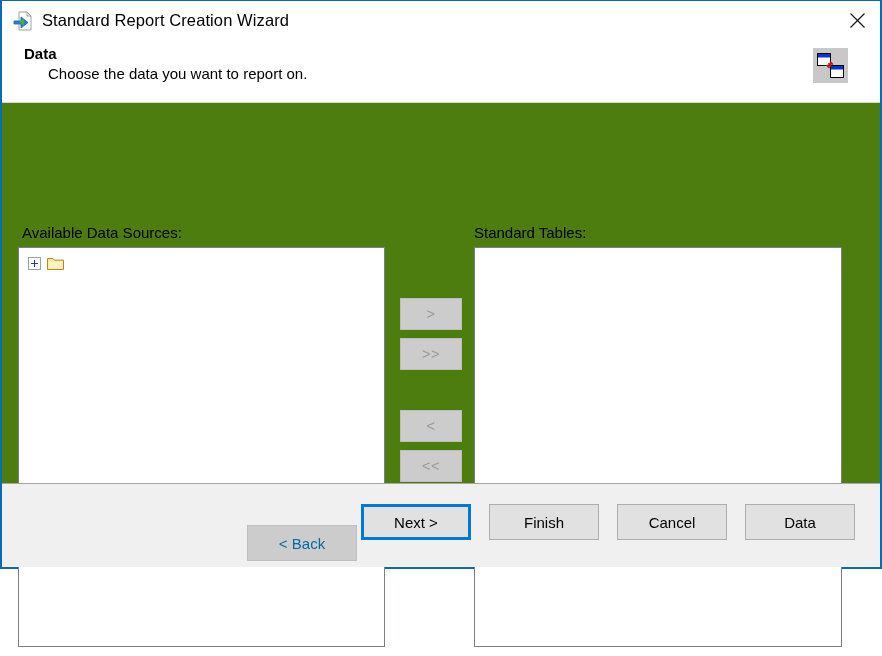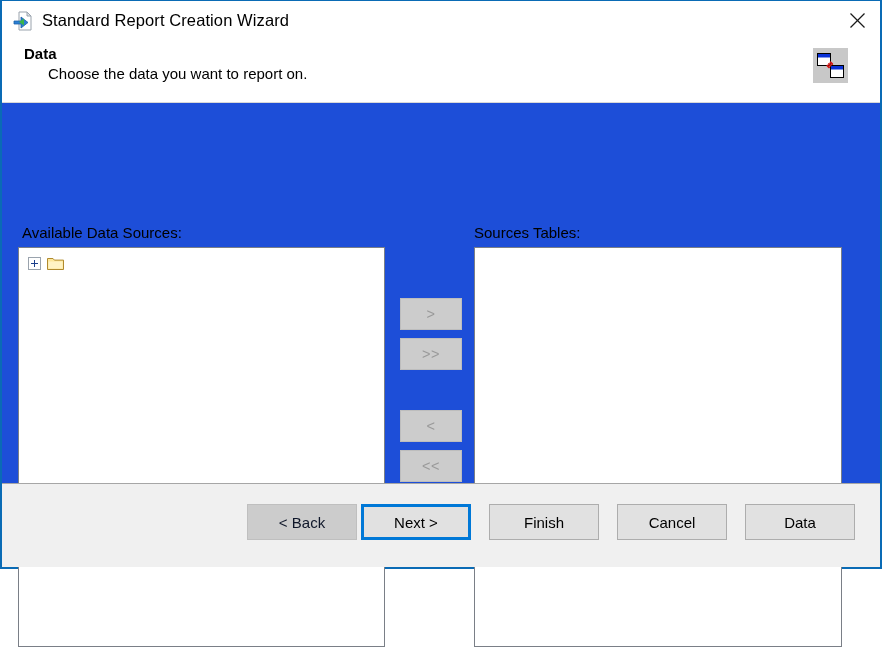--- a/index.html
+++ b/index.html
@@ -93,21 +93,21 @@
     top: 8px;
     width: 35px;
     height: 35px;
     background: #c8c8c8;
   }
 
   
   .body {
     position: relative;
     flex: 1 1 auto;
-    background: #1d4ed8;
+    background: #4d7c0f;
   }
 
   .lbl {
     position: absolute;
     font-size: 15px;
     color: #000;
     white-space: nowrap;
   }
   .lbl-left  { left: 20px;  top: 121px; }
   .lbl-right { left: 472px; top: 121px; }
@@ -213,21 +213,22 @@
     color: #000000;
     display: flex;
     align-items: center;
     justify-content: center;
     cursor: default;
     white-space: nowrap;
   }
   .btn.disabled {
     background: #cccccc;
     border-color: #bfbfbf;
-    color: #0f172a;
+    color: #0369a1;
+    margin-top: 21px;
   }
   .btn.focused {
     border: 3px solid #0078d7;
     background: #e1e1e1;
   }
   .btn-back   { left: 245px; }
   .btn-next   { left: 359px; }
   .btn-finish { left: 487px; }
   .btn-cancel { left: 615px; }
   .btn-help   { left: 743px; }
@@ -266,21 +267,21 @@
         <rect x="17.5" y="17.5" width="13" height="12" fill="#ffffff" stroke="#000000" stroke-width="1"></rect>
         <rect x="18" y="18" width="12" height="3.5" fill="#0a32d8"></rect>
         <path d="M16 16 l1.6 1.6 M17.6 14.4 l1.6 1.6 M14.4 17.6 l1.6 1.6" stroke="#d01717" stroke-width="2" stroke-linecap="round"></path>
       </svg>
     </span>
   </div>
 
   <div class="body">
 
     <span class="lbl lbl-left">Available Data Sources:</span>
-    <span class="lbl lbl-right">Sources Tables:</span>
+    <span class="lbl lbl-right">Standard Tables:</span>
 
     <div class="listbox listbox-left">
       <div class="tree">
 
         <div class="tree-row selected">
           <span class="expander"></span>
           <span class="folder">
             <svg width="17" height="14" viewBox="0 0 17 14">
               <path d="M0.5 2.5 h5.5 l1.4 1.6 h9.1 v9.4 h-16 z" fill="#fde79b" stroke="#b08a2e" stroke-width="1"></path>
               <path d="M1.5 5.5 h14 v7 h-14 z" fill="#fff3c4"></path>

